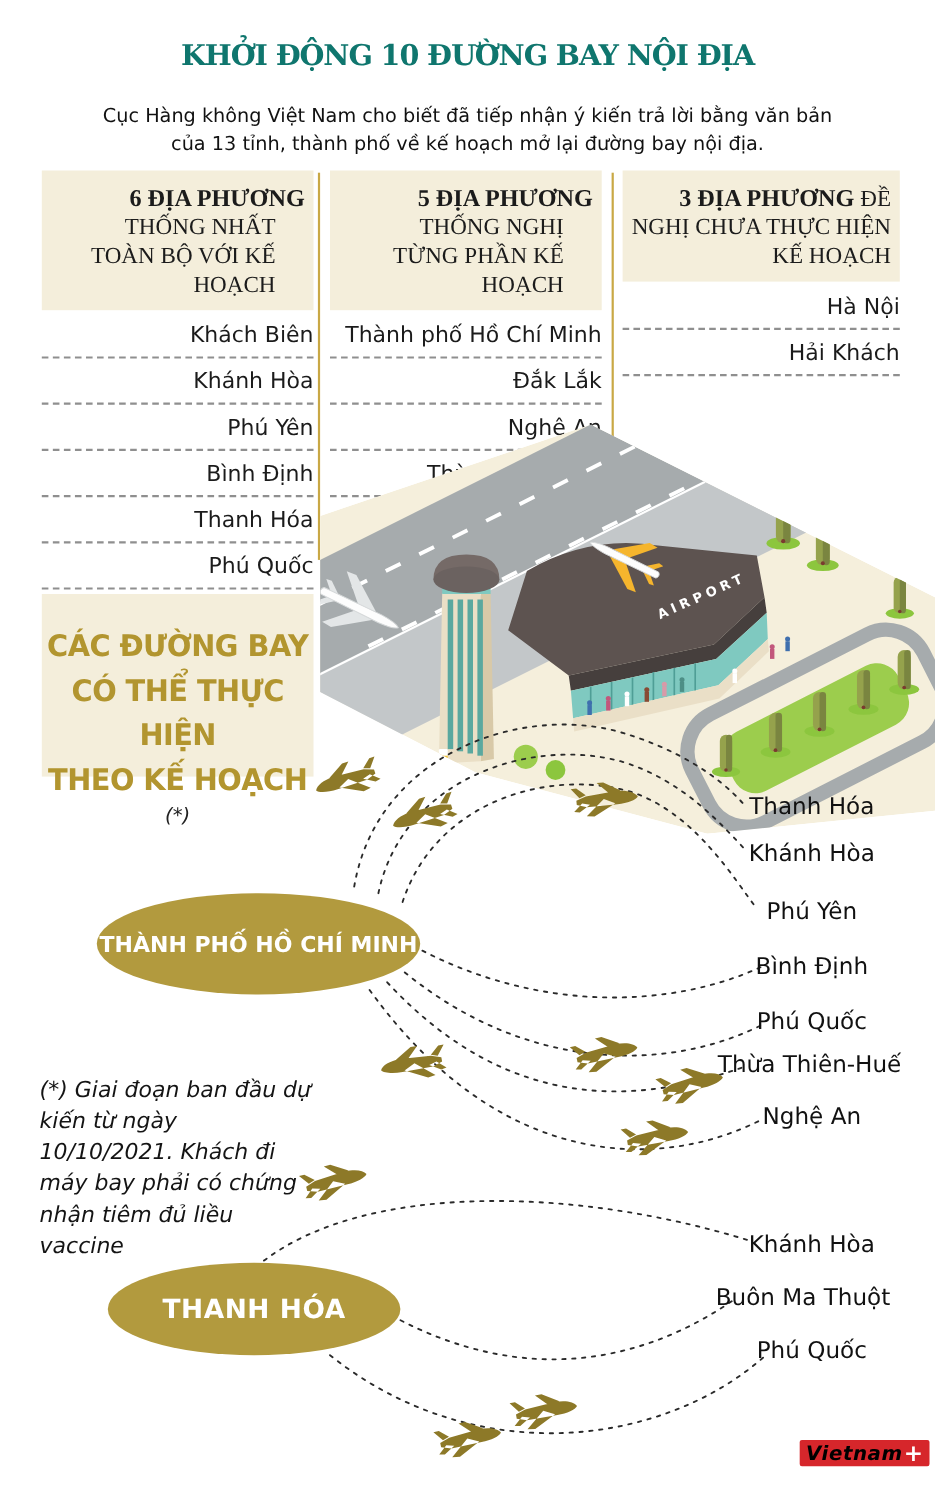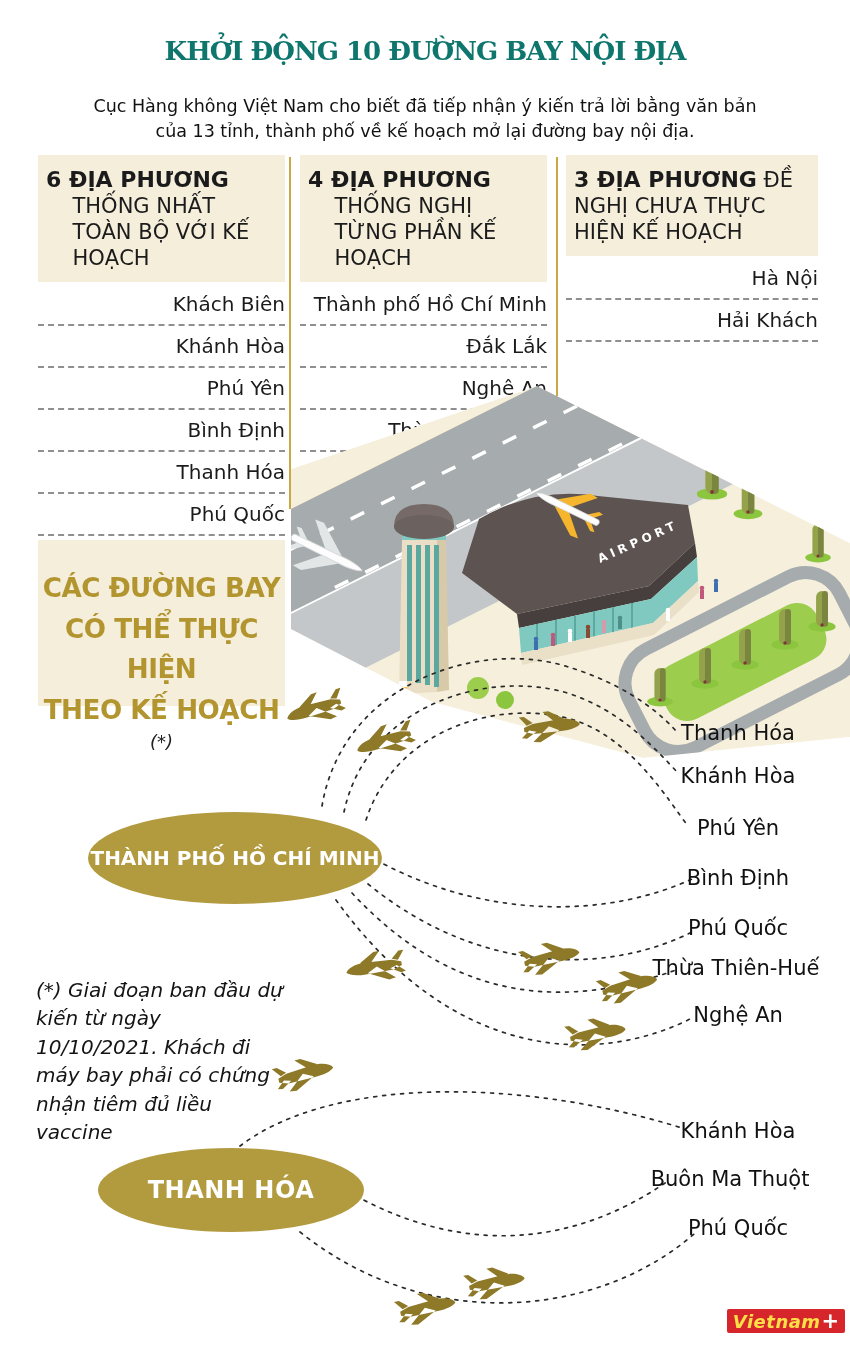--- a/index.html
+++ b/index.html
@@ -16,21 +16,21 @@
     font-weight:bold;font-size:26px;letter-spacing:-1px;color:#0f766e;
   }
   .subtitle{
     left:75px;top:94px;width:700px;text-align:center;
     font-size:17.5px;line-height:1.42;color:#111;
   }
   
   .col{position:absolute;top:155px;}
   .col-head{
     background:#f4eedb;min-height:78px;padding:11px 8px;box-sizing:content-box;
-    text-align:left;font-size:21px;line-height:1.24;color:#1b1b1b;
+    text-align:right;font-size:21px;line-height:1.24;color:#1b1b1b;font-family:Liberation Serif, serif;
   }
   .col-count{font-weight:bold;font-size:22px;}
   .col-count.block{display:block;}
   .col-rest.block{display:block;max-width:178px;margin:0 auto;}
   .col ul{list-style:none;margin:2px 0 0 0;padding:0;}
   .col li{
     height:40px;line-height:40px;text-align:right;font-size:20px;
     border-bottom:2px dashed #8f8f8f;color:#1b1b1b;
   }
   .divider{width:2px;background:#c9a845;top:157px;height:352px;}
@@ -65,21 +65,21 @@
   .airport-sign{
     font-family:"DejaVu Sans","Liberation Sans",sans-serif;font-size:12px;
     font-weight:bold;fill:#ffffff;letter-spacing:4px;
   }
   
   .logo{
     left:727px;top:1309px;width:118px;height:24px;background:#d6262b;
     display:flex;align-items:center;justify-content:center;border-radius:2px;
   }
   .logo-text{
-    color:#fde047;font-weight:bold;font-style:italic;font-size:18px;letter-spacing:0.5px;
+    color:#000000;font-weight:bold;font-style:italic;font-size:18px;letter-spacing:0.5px;
   }
   .logo-plus{color:#fff;font-weight:bold;font-size:21px;margin-left:1px;font-style:italic;}
 </style>
 </head>
 <body>
 
 <svg width="0" height="0" style="position:absolute" aria-hidden="true">
   <defs>
     <g id="jet">
       <path transform="translate(-27,0)" fill="#8d7928" d="M-1,-2 L8,-5 L36,-7 C46,-7 53,-4 55,0 C53,3 45,5 36,5 L8,5 L-1,2 Z
@@ -122,21 +122,21 @@
     <li>Khánh Hòa</li>
     <li>Phú Yên</li>
     <li>Bình Định</li>
     <li>Thanh Hóa</li>
     <li>Phú Quốc</li>
   </ul>
 </div>
 
 <div class="col" style="left:300px;width:247px;">
   <div class="col-head">
-    <span class="col-count block">4 ĐỊA PHƯƠNG</span>
+    <span class="col-count block">5 ĐỊA PHƯƠNG</span>
     <span class="col-rest block">THỐNG NGHỊ TỪNG PHẦN KẾ HOẠCH</span>
   </div>
   <ul>
     <li>Thành phố Hồ Chí Minh</li>
     <li>Đắk Lắk</li>
     <li>Nghệ An</li>
     <li>Thừa Thiên-Huế</li>
   </ul>
 </div>
 

